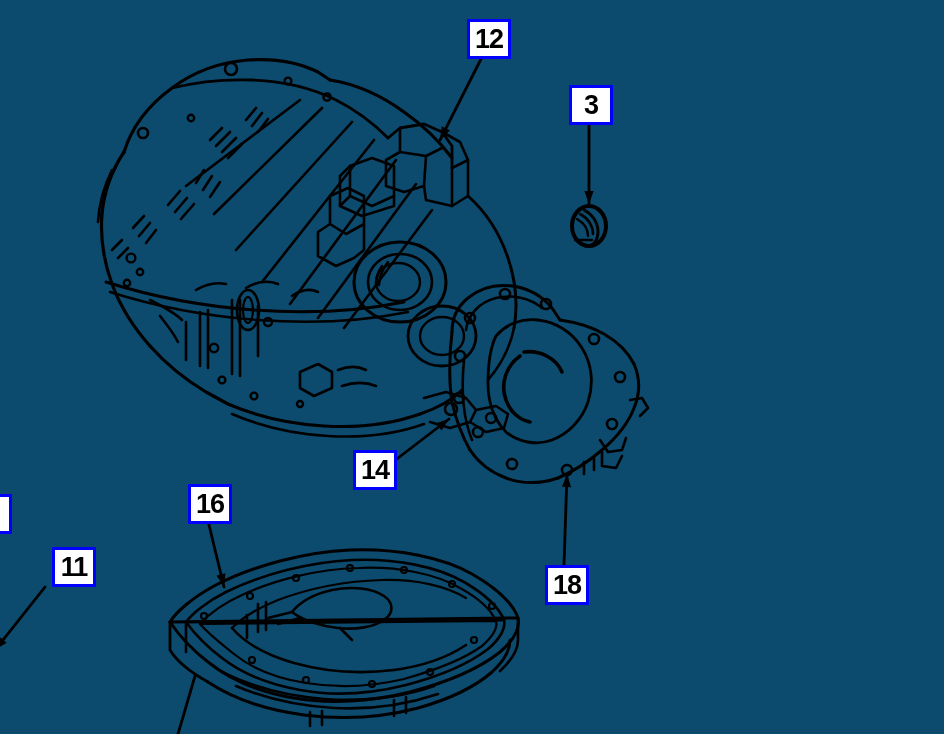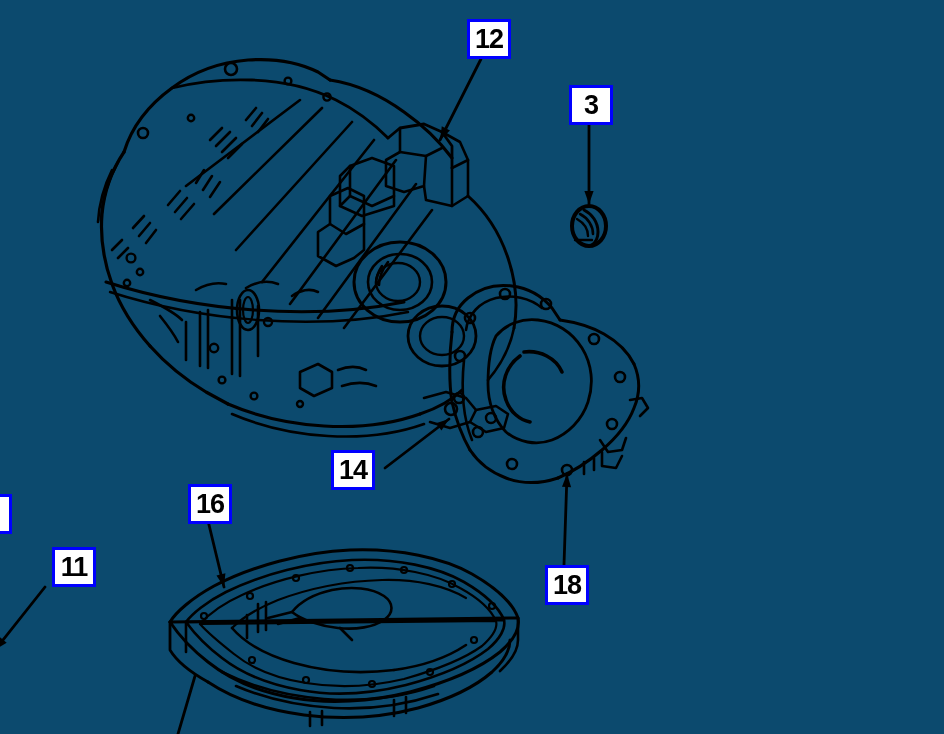--- a/index.html
+++ b/index.html
@@ -299,20 +299,20 @@
         <polygon points="224,587 216.47809491021223,575.4422777408253 225.42125122908647,573.2835848362694" fill="#000000" stroke="none"></polygon>
         <line x1="45" y1="587" x2="-5" y2="650" stroke="#000000" stroke-width="2.8" stroke-linecap="round"></line>
         <polygon points="-5,650 -0.5215767797008719,636.9576181063471 6.684681128365128,642.676870414336" fill="#000000" stroke="none"></polygon>
         <line x1="178" y1="734" x2="195" y2="676" stroke="#000000" stroke-width="2.8" stroke-linecap="round"></line>
       </g>
   </svg>
 
   <div id="callout-layer">
       <div class="callout" style="left: 467px; top: 19px; width: 44px; height: 40px; border-color: rgb(0, 0, 255); color: rgb(0, 0, 0);">12</div>
       <div class="callout" style="left: 569px; top: 85px; width: 44px; height: 40px; border-color: rgb(0, 0, 255); color: rgb(0, 0, 0);">3</div>
-      <div class="callout" style="left: 331px; top: 450px; width: 44px; height: 40px; border-color: rgb(0, 0, 255); color: rgb(0, 0, 0);">14</div>
+      <div class="callout" style="left: 353px; top: 450px; width: 44px; height: 40px; border-color: rgb(0, 0, 255); color: rgb(0, 0, 0);">14</div>
       <div class="callout" style="left: 545px; top: 565px; width: 44px; height: 40px; border-color: rgb(0, 0, 255); color: rgb(0, 0, 0);">18</div>
       <div class="callout" style="left: 188px; top: 484px; width: 44px; height: 40px; border-color: rgb(0, 0, 255); color: rgb(0, 0, 0);">16</div>
       <div class="callout" style="left: 52px; top: 547px; width: 44px; height: 40px; border-color: rgb(0, 0, 255); color: rgb(0, 0, 0);">11</div>
       <div class="callout empty" style="left: -28px; top: 494px; width: 40px; height: 40px; border-color: rgb(0, 0, 255); color: rgb(0, 0, 0);"></div>
     </div>
 
 </div>
 
 </body></html>

